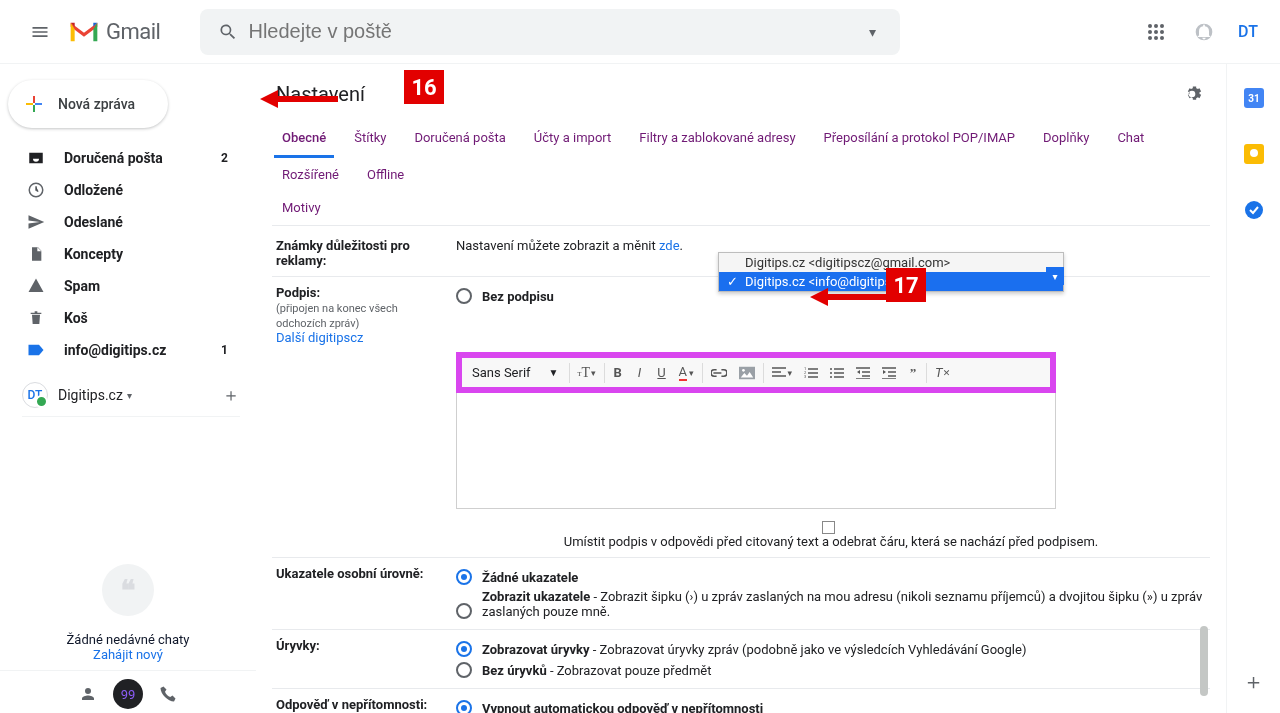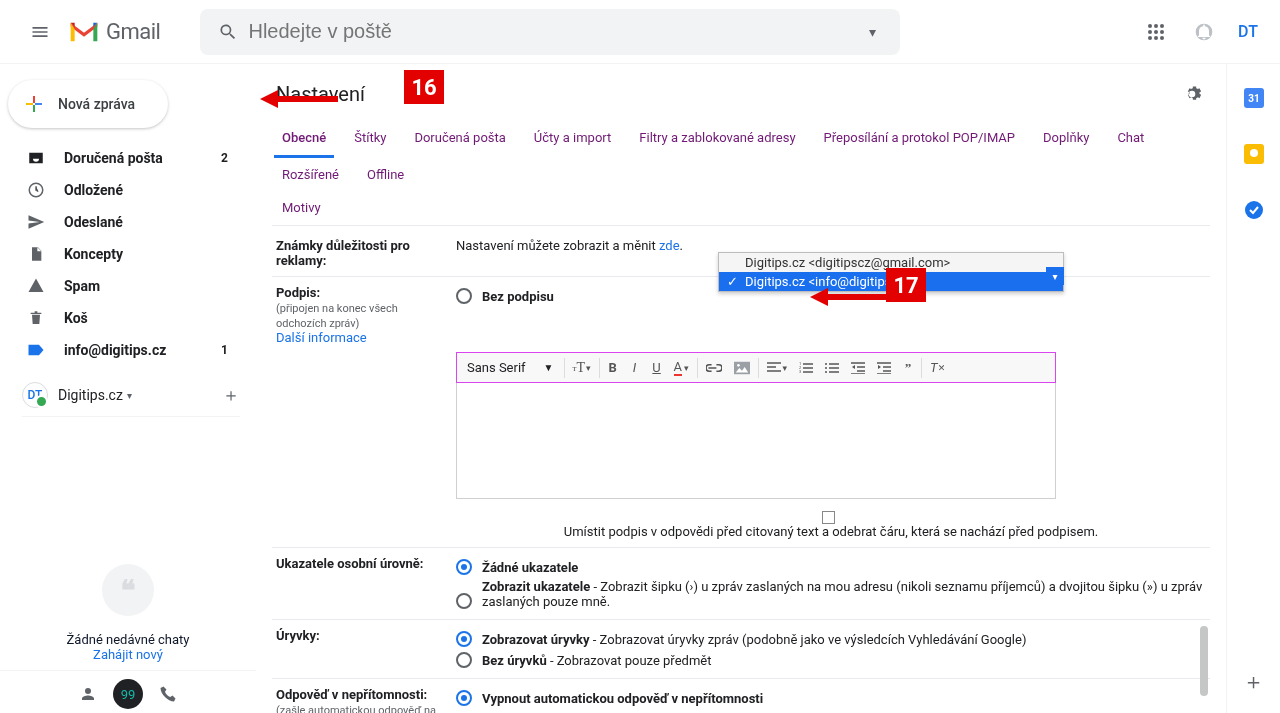--- a/index.html
+++ b/index.html
@@ -36,21 +36,21 @@
   .cat-row .cav::after { content:""; position:absolute; right:-1px; bottom:-1px; width:9px; height:9px; background:#34a853; border-radius:50%; border:2px solid #fff; }
   .cat-row .ctxt { font-size:14px; color:#202124; }
   .cat-row .ccaret { color:#5f6368; font-size:10px; margin-left:4px;}
   .cat-row .cplus { margin-left:auto; color:#5f6368; font-size:18px; cursor:pointer; width:26px; text-align:center;}
   .hangout { margin-top:auto; text-align:center; padding: 10px 20px 8px; }
   .hangout-bubble { width: 52px; height:52px; border-radius:50%; background:#f1f3f4; margin:0 auto 16px; display:flex; align-items:center; justify-content:center; color:#dadce0; font-size:28px; font-weight:700; }
   .hangout-t1 { font-size:13px; color:#0f172a; }
   .hangout-t2 { font-size:13px; color:#1a73e8; cursor:pointer; }
   .bottom-tabs { display:flex; justify-content:center; gap:10px; border-top:1px solid #f1f3f4; padding:8px 0 4px; }
   .bt { width:30px; height:30px; display:flex; align-items:center; justify-content:center; color:#5f6368; cursor:pointer;}
-  .bt.active { width:30px; height:30px; background:#202124; color:#14b8a6; border-radius:50%; font-size:13px;}
+  .bt.active { width:30px; height:30px; background:#202124; color:#8b5cf6; border-radius:50%; font-size:13px;}
 
   
   .main { flex: 1; overflow: hidden; padding: 6px 16px 0 16px; position: relative; }
   .page-title-row { display:flex; align-items:center; padding: 6px 0 8px 4px; }
   .page-title { font-size: 20px; color:#202124; }
   .gear { margin-left:auto; color:#5f6368; font-size:20px; cursor:pointer; width:36px; height:36px; display:flex; align-items:center; justify-content:center; }
   .tabs { border-bottom: 1px solid #e8eaed; display:flex; flex-wrap:wrap; padding-left:2px; }
   .tab { padding: 10px 8px 10px 8px; margin-right: 12px; font-size:13px; color:#701a75; cursor:pointer; }
   .tab.active { border-bottom: 3px solid #1a73e8; font-weight:500; margin-bottom:-1px; }
   .tab.sub { padding-top: 8px; }
@@ -71,21 +71,21 @@
   .chk { width:13px; height:13px; border:1px solid #888; margin-right:6px; display:inline-block; vertical-align:middle; cursor:pointer; }
   
   
   .dd { position:absolute; left:462px; top:188px; width:346px; border:1px solid #bdbdbd; background:#f5f5f5; font-size:13px; box-shadow:0 2px 4px rgba(0,0,0,0.2); z-index:10; }
   .dd-opt { padding: 2px 8px 2px 26px; position:relative; cursor:pointer; color:#333; }
   .dd-opt.sel { background:#1a6fef; color:#fff; }
   .dd-opt.sel::before { content:"✓"; position:absolute; left:8px; }
   .dd-handle { position:absolute; right:-1px; top:14px; width:18px; height:18px; background:#1a6fef; color:#fff; font-size:10px; display:flex; align-items:center; justify-content:center; }
 
   
-  .sig-toolbar { border:1px solid #d946ef; background:#f8f8f8; display:flex; align-items:center; padding:2px; width:600px; margin-top:46px; flex-wrap:nowrap; }
+  .sig-toolbar { border:6px solid #d946ef; background:#f8f8f8; display:flex; align-items:center; padding:2px; width:600px; margin-top:46px; flex-wrap:nowrap; }
   .sig-toolbar .tb { padding: 4px 6px; color:#555; font-size:13px; cursor:pointer; display:flex; align-items:center; justify-content:center; min-width:22px; }
   .sig-toolbar .sep { width:1px; height:20px; background:#dcdcdc; margin:0 2px; }
   .sig-toolbar .font-sel { padding:4px 8px; display:flex; align-items:center; gap:18px; cursor:pointer; }
   .sig-area { border:1px solid #cfcfcf; border-top:none; width:600px; height:116px; background:#fff; }
   .sig-chk-row { margin-top:12px; font-size:13px; display:flex; align-items:center;flex-direction:column; }
 
   
   .rail { width:54px; border-left:1px solid #f1f3f4; display:flex; flex-direction:column; align-items:center; padding-top:18px; gap:24px; }
   .rail-ic { width:20px; height:32px; cursor:pointer; display:flex; align-items:center; justify-content:center; }
   .rail-plus { margin-top:auto; margin-bottom:16px; color:#5f6368; font-size:22px; cursor:pointer; }
@@ -284,21 +284,21 @@
         <div class="setting-label"><b>Známky důležitosti pro reklamy:</b></div>
         <div class="setting-content">
           <span>Nastavení můžete zobrazit a měnit </span><a href="#">zde</a><span>.</span>
         </div>
       </div>
 
       <div class="setting-row">
         <div class="setting-label">
           <b>Podpis:</b><br>
           <span class="hint">(připojen na konec všech odchozích zpráv)</span><br>
-          <a href="#">Další informace</a>
+          <a href="#">Další digitipscz</a>
         </div>
         <div class="setting-content" style="position:relative;">
           <div class="radio-row">
             <span class="radio"></span>
             <b>Bez podpisu</b>
           </div>
 
           <div class="sig-toolbar">
             <div class="font-sel">
               <span>Sans Serif</span>

